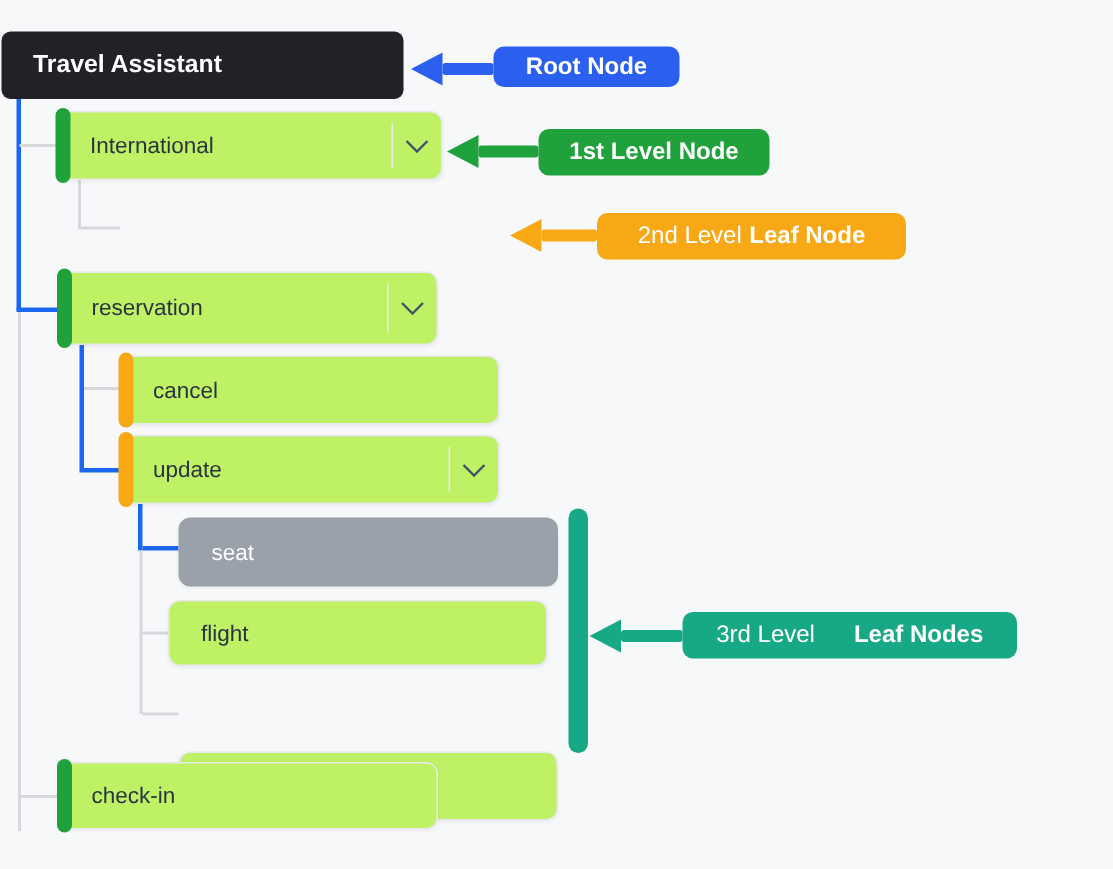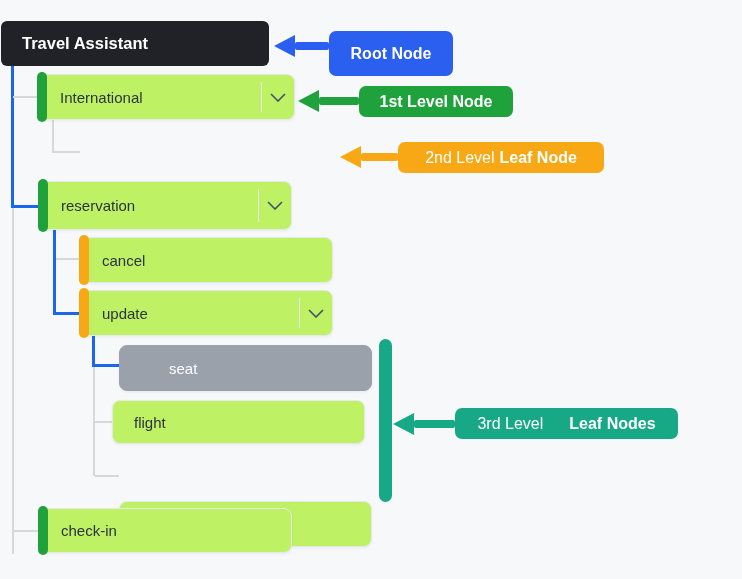--- a/index.html
+++ b/index.html
@@ -153,21 +153,21 @@
   <div class="node" style="left:80px;top:290px;width:253px;height:46px;">
     <span class="pill orange"></span>
     <span class="label">update</span>
     <span class="chev">
       <svg width="16" height="9" viewBox="0 0 16 9">
           <path d="M1 1 L8 8 L15 1" fill="none" stroke="#44506a" stroke-width="1.6"></path>
         </svg>
     </span>
   </div>
 
-  <div class="node selected" style="left:119px;top:345px;width:253px;height:46px;padding-left:28px;">
+  <div class="node selected" style="left:119px;top:345px;width:253px;height:46px;">
     <span class="label">seat</span>
   </div>
 
   <div class="node" style="left:112px;top:400px;width:253px;height:44px;">
     <span class="label">flight</span>
   </div>
 
   <div class="node" style="left:119px;top:453px;width:253px;height:46px;margin-top:48px;">
     <span class="label">hotel</span>
   </div>
@@ -189,21 +189,21 @@
   </div>
   <div class="arrow orange" style="left:340px;top:146px;width:58px;height:22px;">
     <span class="head"></span>
       <span class="tail"></span>
   </div>
   <div class="arrow teal" style="left:393px;top:413px;width:62px;height:22px;">
     <span class="head"></span>
       <span class="tail"></span>
   </div>
 
-  <div class="badge blue" style="left:329px;top:31px;width:124px;height:45px;">
+  <div class="badge blue" style="left:329px;top:31px;width:124px;height:27px;">
     <span>Root Node</span>
   </div>
   <div class="badge green" style="left:359px;top:86px;width:154px;height:31px;">
     <span>1st Level Node</span>
   </div>
   <div class="badge orange" style="left:398px;top:142px;width:206px;height:31px;">
     <span class="reg">2nd Level</span>
     <span>Leaf Node</span>
   </div>
   <div class="badge teal" style="left:455px;top:408px;width:223px;height:31px;">

